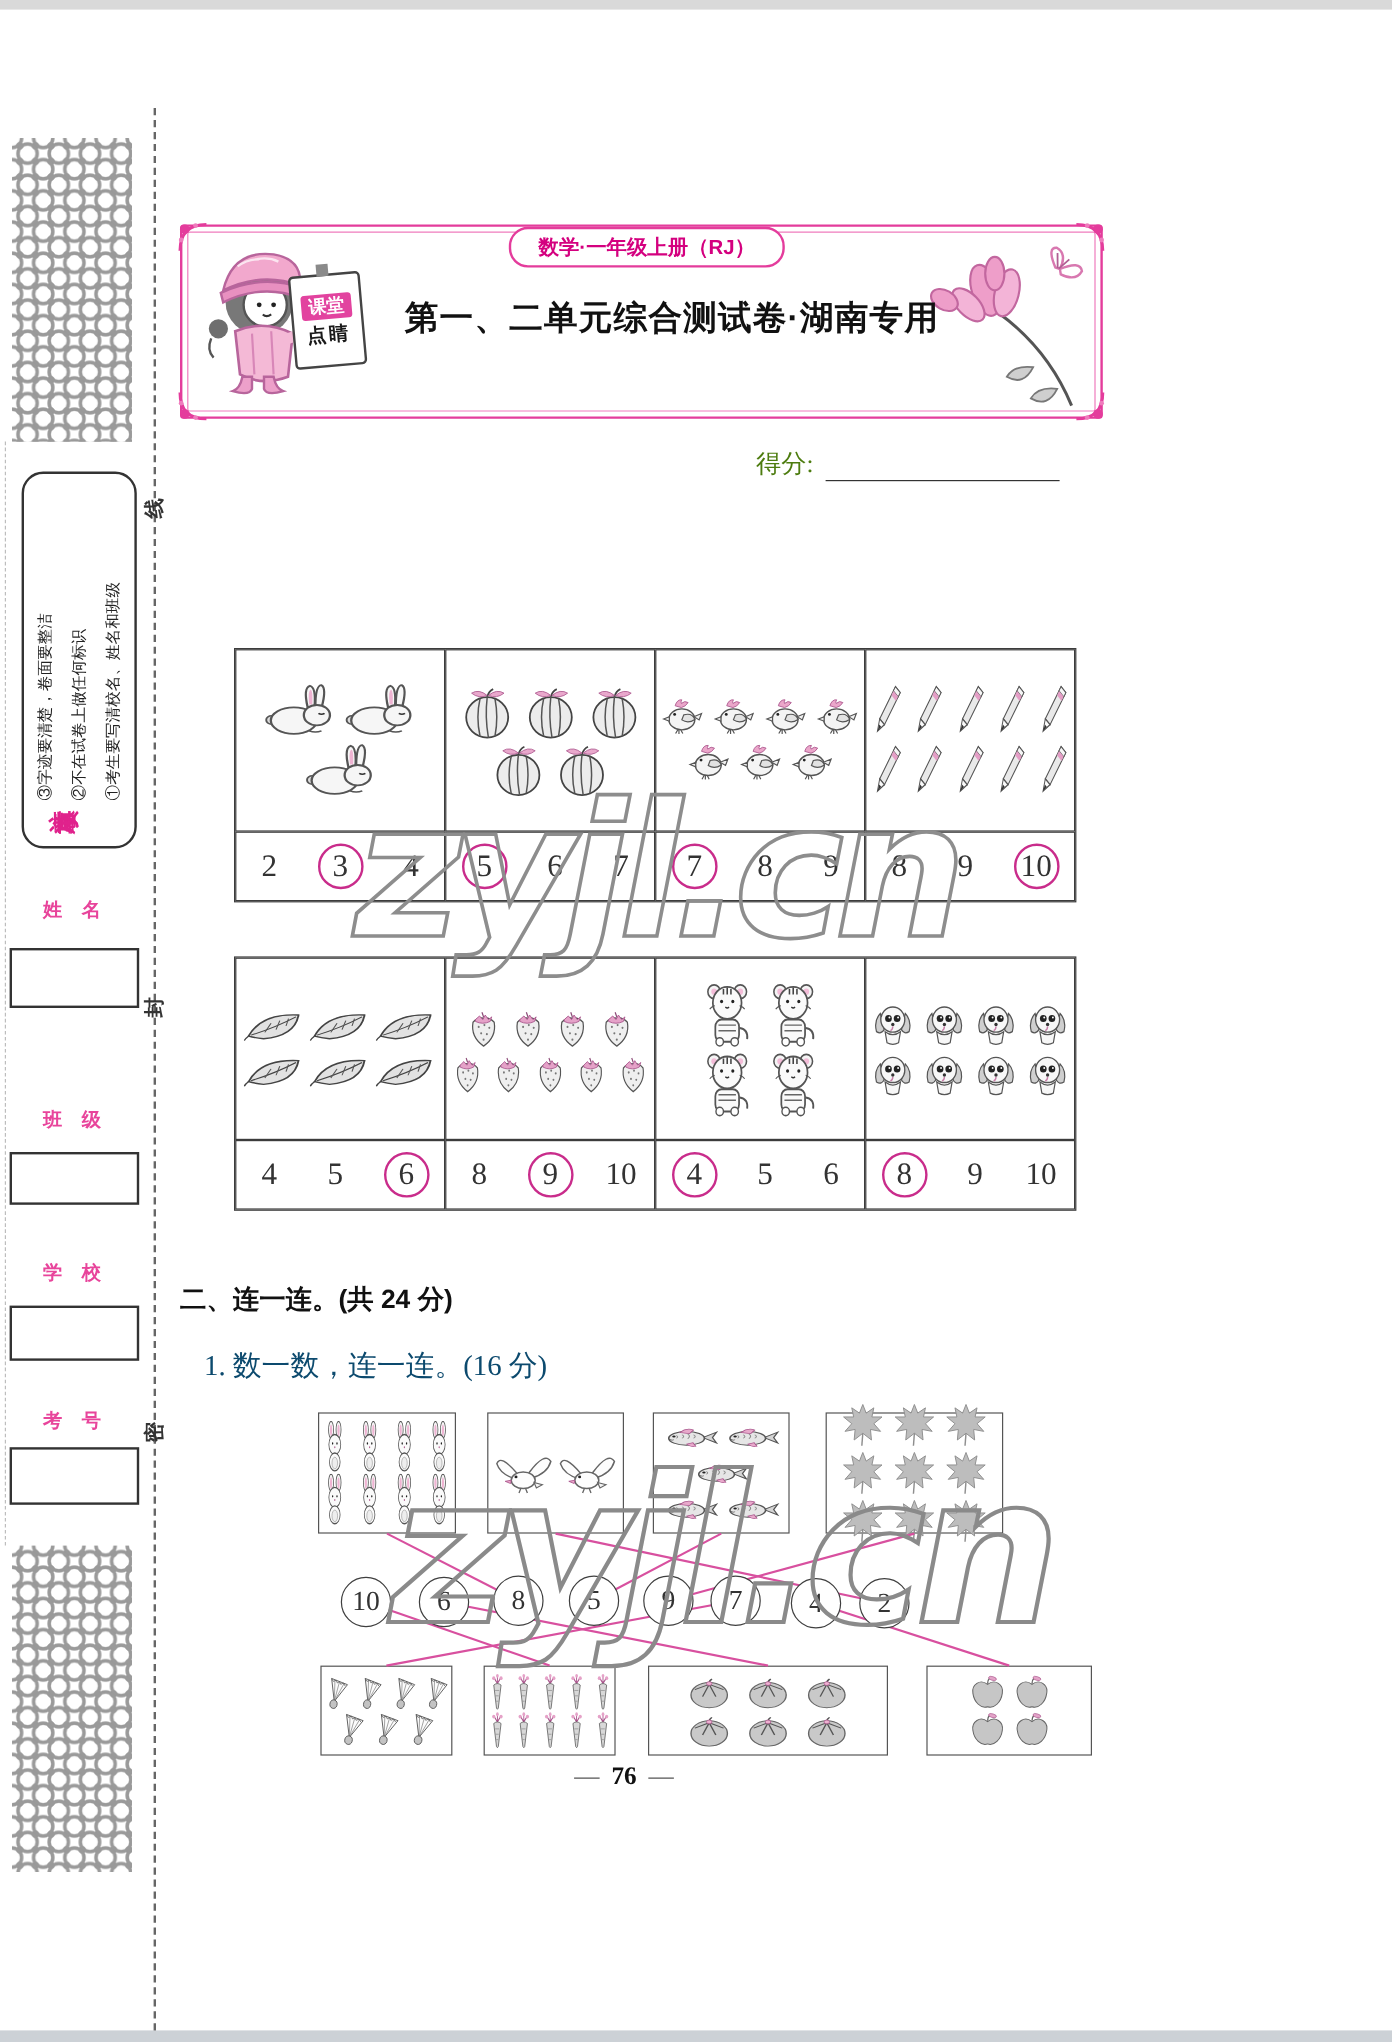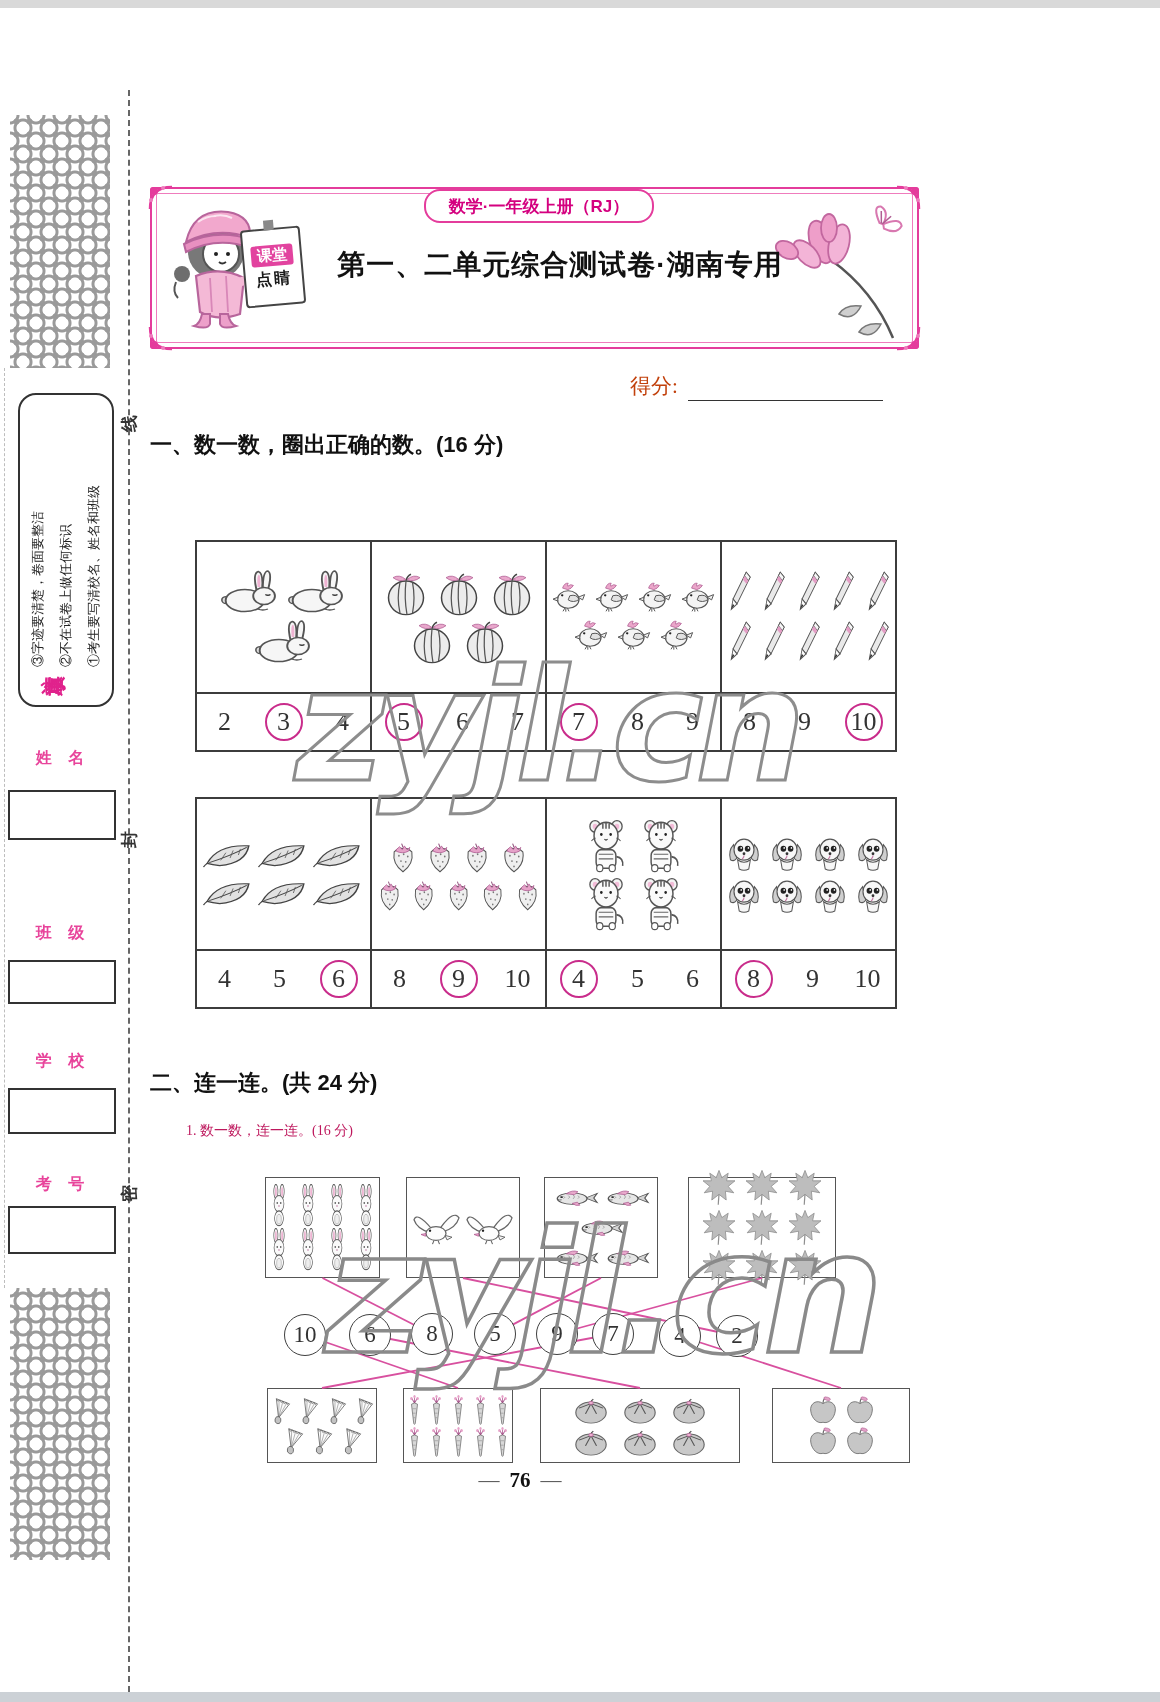--- a/index.html
+++ b/index.html
@@ -51,28 +51,28 @@
   #meta{left:300px;top:294px;width:520px;text-align:center;font-size:19px;font-family:"Liberation Serif",serif;color:#111;z-index:2;}
   #mascot{left:158px;top:196px;z-index:2;}
   #flower{left:765px;top:198px;z-index:1;}
   #sign{left:243px;top:228px;width:56px;height:74px;background:#fff;border:2.2px solid #444;border-radius:4px;
      transform:rotate(-5deg);z-index:3;display:flex;flex-direction:column;align-items:center;justify-content:center;gap:3px;}
   #sign::before{content:"";position:absolute;top:-10px;left:22px;width:10px;height:10px;background:#8a8a8a;}
   #sign-top{background:#e2439f;color:#fff;font-weight:bold;font-size:15px;padding:1px 6px;border-radius:3px;}
   #sign-bottom{color:#1a1a1a;font-weight:bold;font-size:16px;letter-spacing:2px;}
 
   
-  #score{left:630px;top:372px;font-size:21px;font-family:"Liberation Serif",serif;color:#c2410c;}
+  #score{left:630px;top:372px;font-size:21px;font-family:"Liberation Serif",serif;color:#4d7c0f;}
   #score-line{left:688px;top:370px;width:195px;height:30px;border-bottom:1.6px solid #333;}
 
   
   .h1{left:150px;font-size:22px;font-weight:bold;color:#111;}
   #q1-heading{top:430px;}
   #q2-heading{top:1068px;}
-  #q2-sub{left:186px;top:1122px;font-size:14px;font-family:"Liberation Serif",serif;color:#be185d;}
+  #q2-sub{left:170px;top:1122px;font-size:24px;font-family:"Liberation Serif",serif;color:#0c4a6e;}
 
   
   .grid{position:absolute;display:grid;grid-template-columns:repeat(4,175px);background:#fff;border:1px solid #3c3c3c;z-index:1;}
   #grid1{left:195px;top:540px;}
   #grid2{left:195px;top:797px;}
   .cimg,.cnum{border:0.8px solid #3c3c3c;box-sizing:border-box;}
   .cimg{height:152px;display:flex;flex-direction:column;justify-content:center;gap:3px;padding:3px 2px;}
   .cnum{height:58px;display:flex;align-items:center;justify-content:space-around;
         font-family:"Liberation Serif",serif;font-size:26px;color:#333;}
   .irow{display:flex;justify-content:center;align-items:center;gap:3px;}
@@ -344,21 +344,20 @@
     <g transform="translate(108,6) rotate(18)">
       <path d="M12 16 Q0 2 8 0 Q18 2 16 16Z" fill="none" stroke="#d878b0" stroke-width="2"></path>
       <path d="M16 16 Q30 4 34 12 Q32 22 18 20Z" fill="none" stroke="#d878b0" stroke-width="2"></path>
       <path d="M14 16 l-4 -12 M15 16 l6 -10" stroke="#b05e93" stroke-width="1.5" fill="none"></path>
     </g>
   </svg>
 
   <div class="abs" id="score">得分:</div>
   <div class="abs" id="score-line"></div>
 
-  <div class="abs h1" id="q1-heading">一、数一数，圈出正确的数。(16 分)</div>
   <div class="grid" id="grid1">
       <div class="cimg">
         <div>
           <div class="irow">
             <svg width="64" height="50" viewBox="0 0 100 100" preserveAspectRatio="none">
               <use href="#s-rabbit"></use>
             </svg>
             <svg width="64" height="50" viewBox="0 0 100 100" preserveAspectRatio="none">
               <use href="#s-rabbit"></use>
             </svg>

